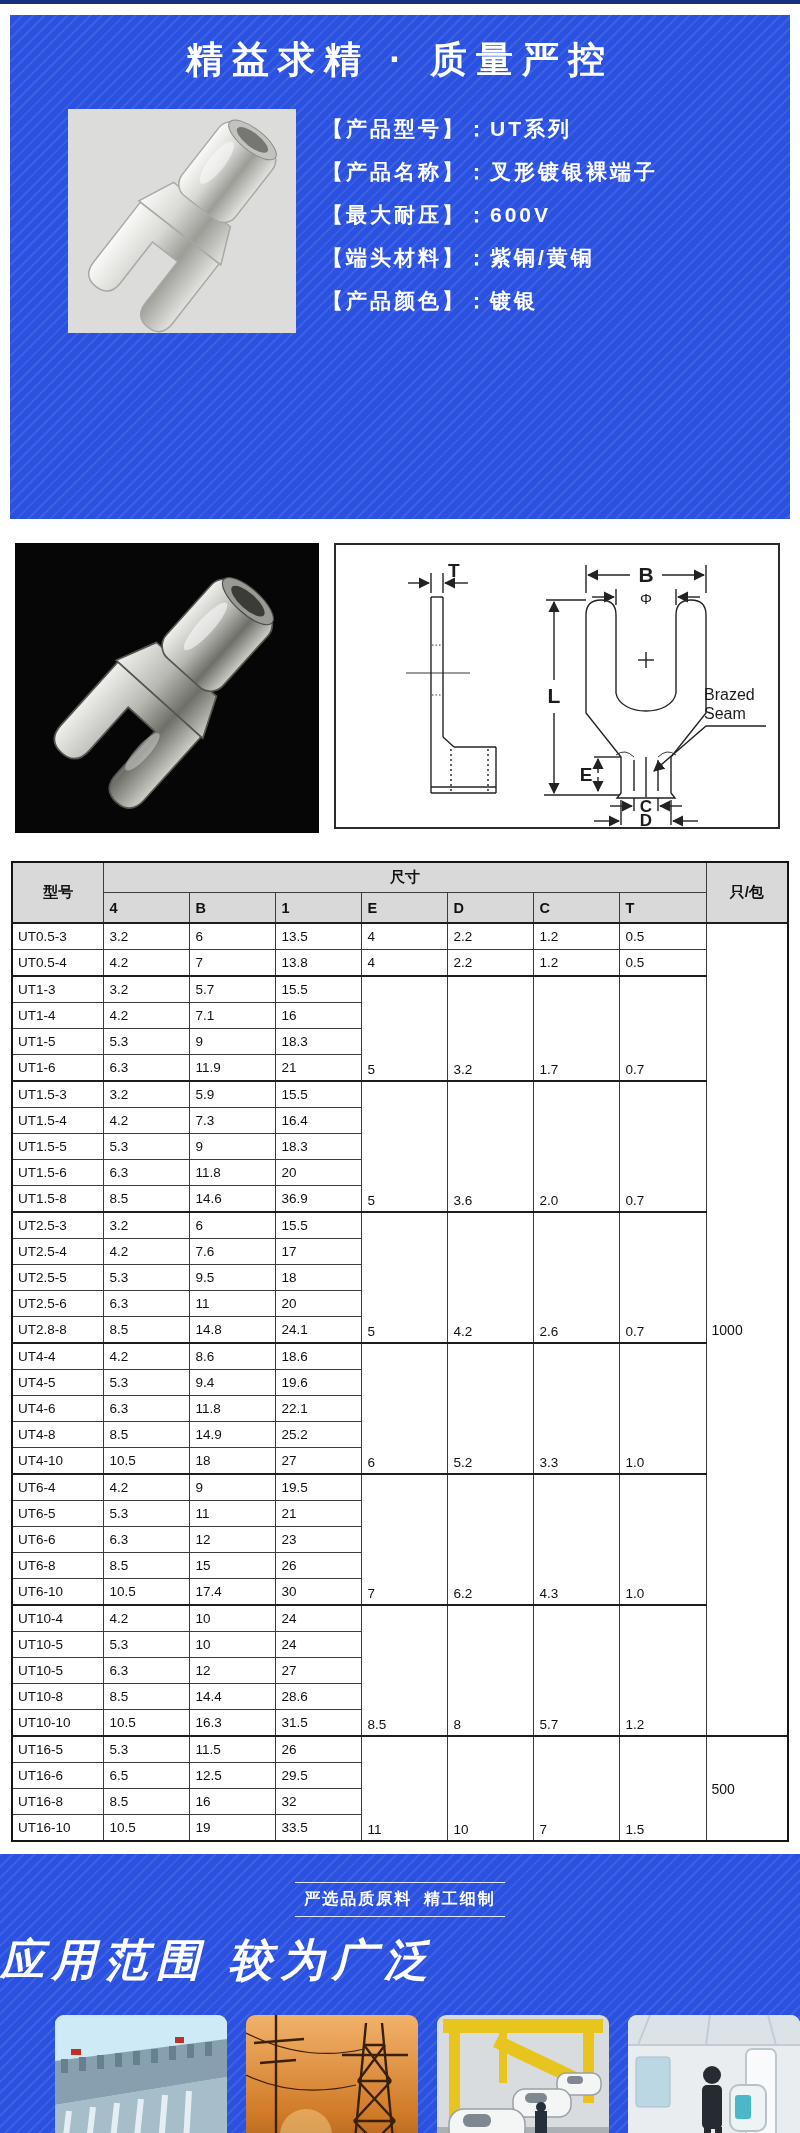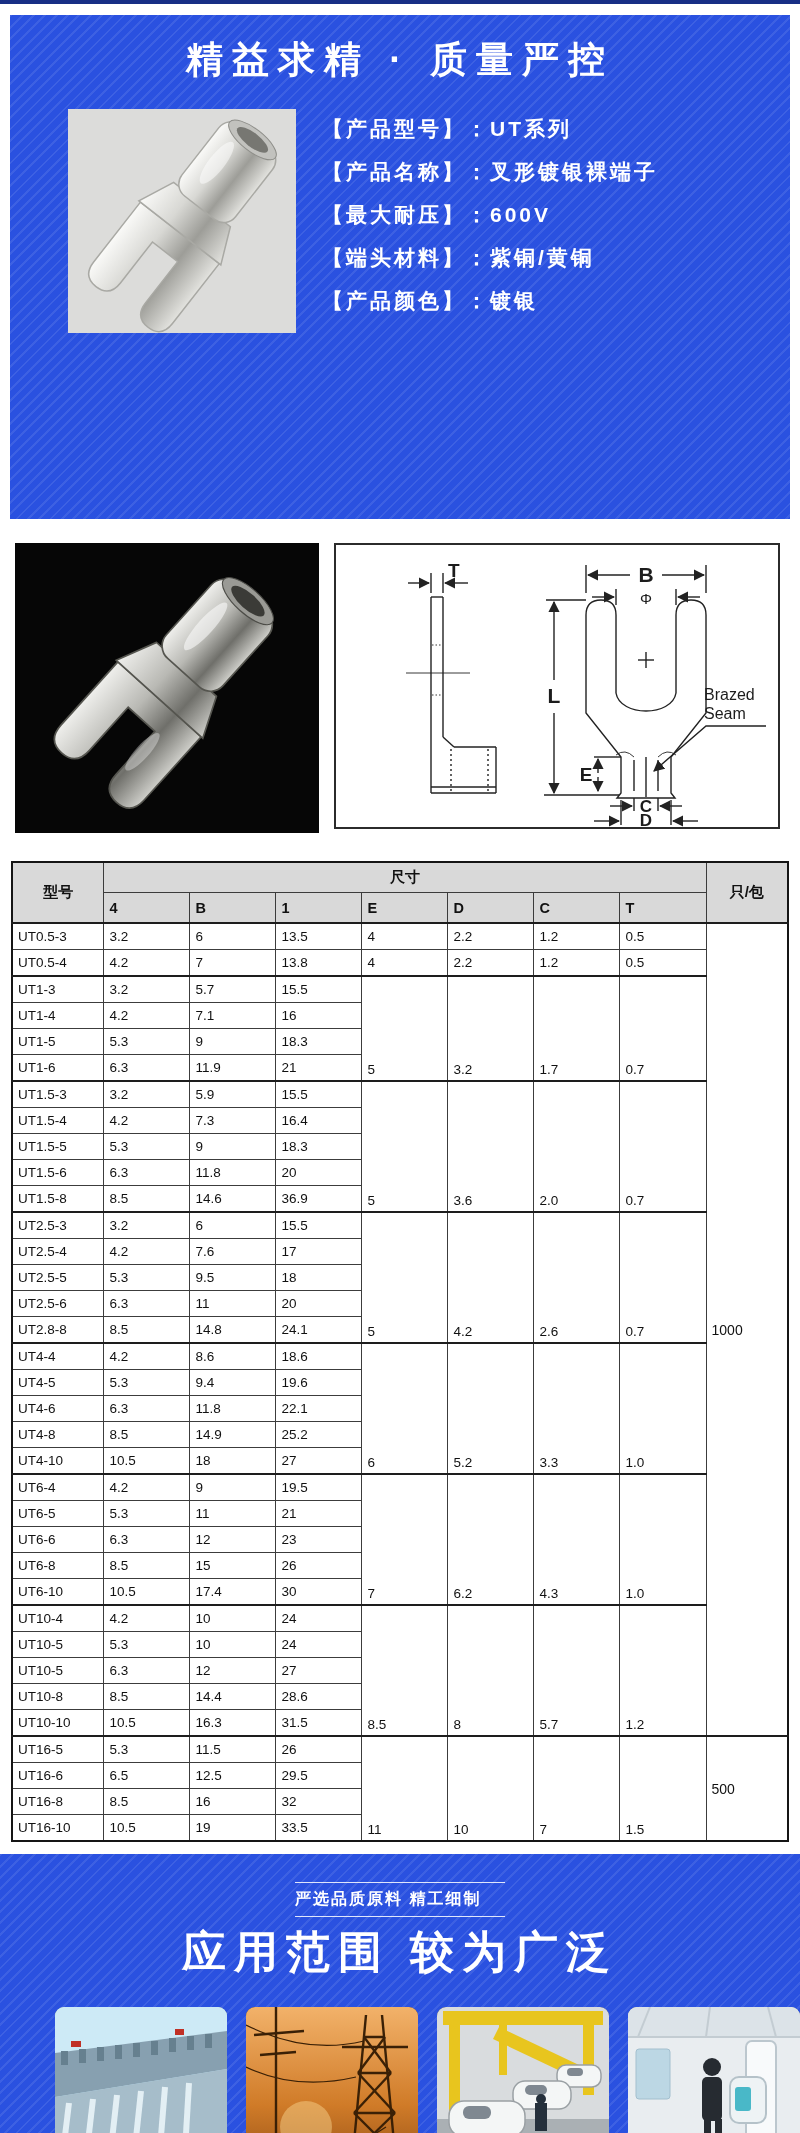--- a/index.html
+++ b/index.html
@@ -32,23 +32,23 @@
     font-size:13.5px;color:#111;border:2px solid #151515;}
   .spec-table th,.spec-table td{border:1px solid #3c3c3c;}
   .spec-table thead th{background:#d9d9d9;font-size:15px;height:27px;}
   .spec-table thead th.sub{text-align:left;padding-left:5px;font-size:14.5px;}
   .spec-table td{padding:3px 2px 3px 5px;height:19px;text-align:left;}
   .spec-table tr.group-start td{border-top:2px solid #1d1d1d;}
   .spec-table td.merged{vertical-align:bottom;}
   .spec-table td.pack{text-align:left;vertical-align:middle;font-size:14px;}
 
   .panel-bottom{margin-top:12px;height:388px;overflow:hidden;}
-  .subhead2{width:210px;margin:28px auto 0;text-align:left;}
+  .subhead2{width:210px;margin:28px auto 0;text-align:center;font-family:Liberation Mono, monospace;}
   .subhead2 .subhead-text{font-size:16px;letter-spacing:2px;padding:6px 0;}
-  .apps-title{margin:6px 0 0;text-align:center;font-size:44px;font-weight:bold;letter-spacing:8px;}
+  .apps-title{margin:14px 0 0;font-size:44px;font-weight:bold;letter-spacing:8px;font-style:italic;}
   .cards{display:flex;gap:19px;justify-content:flex-end;margin-top:25px;}
   .app-card{margin:0;width:172px;}
   .card-img{width:172px;height:178px;border-radius:9px;overflow:hidden;background:#333;}
   .card-img svg{display:block;}
   .app-card figcaption{margin-top:12px;text-align:center;font-size:16px;font-weight:bold;letter-spacing:2px;}
 </style>
 </head>
 <body>
 
 <div class="top-strip"></div>

